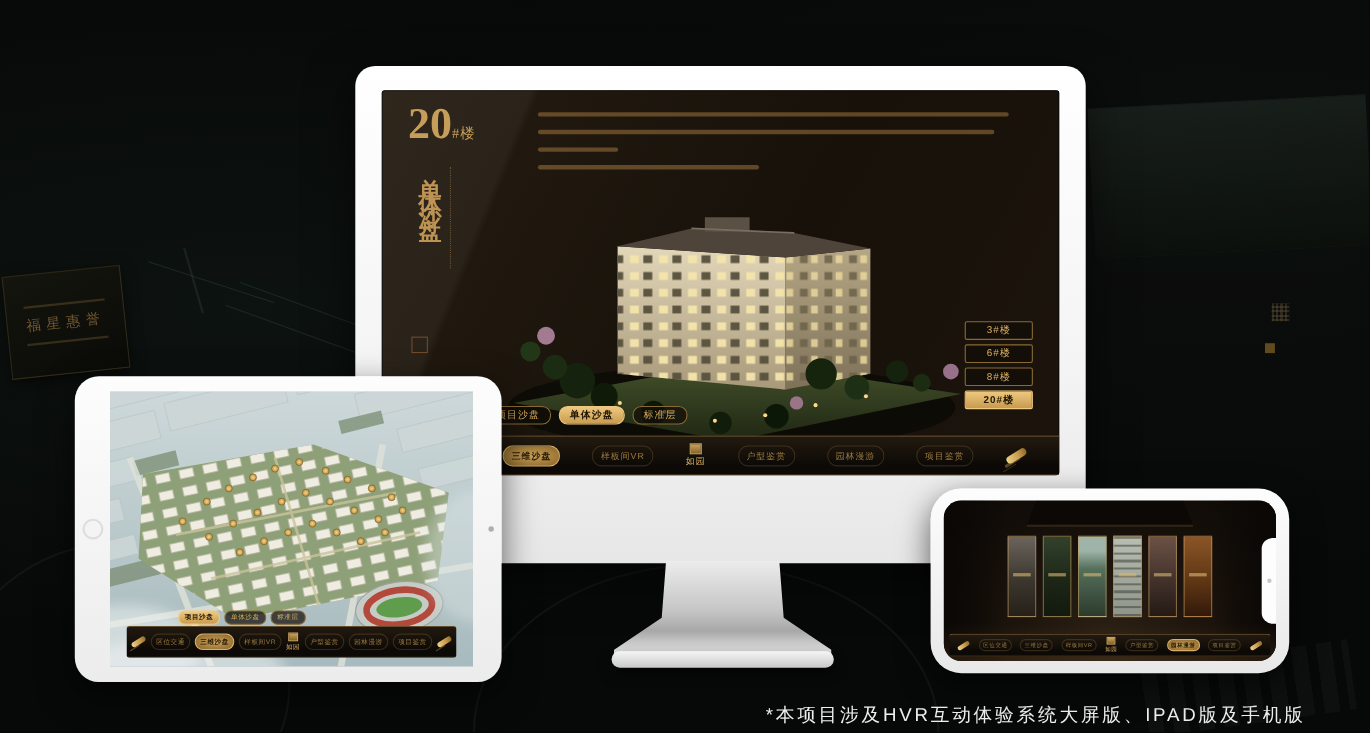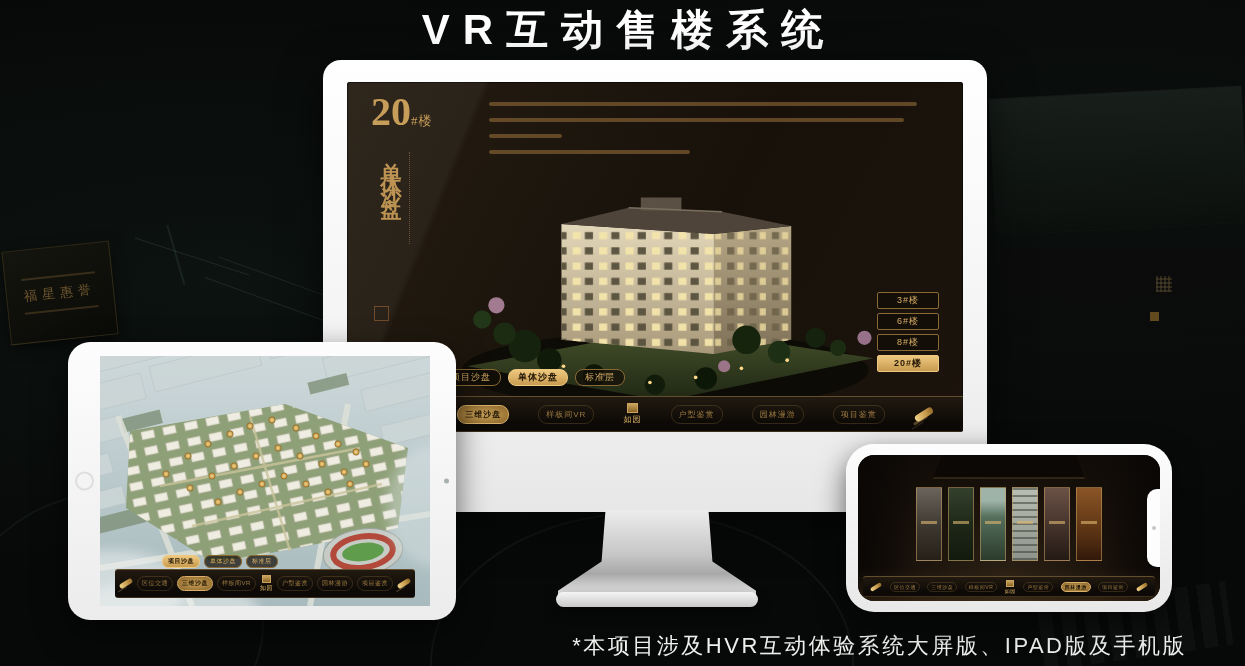--- a/index.html
+++ b/index.html
@@ -24,21 +24,21 @@
          background:repeating-linear-gradient(0deg,rgba(200,170,100,.4) 0 2px,transparent 2px 4px),
                     repeating-linear-gradient(90deg,rgba(200,170,100,.4) 0 2px,transparent 2px 4px);}
   .bg-glyph{position:absolute;left:1150px;top:312px;width:9px;height:9px;background:#a97e2f;opacity:.55;}
   .bg-arc{position:absolute;border:2px solid rgba(140,175,160,.07);border-radius:50%;}
   .bg-blocks{position:absolute;left:1040px;bottom:8px;width:190px;height:64px;transform:rotate(-8deg);opacity:.8;
              background:repeating-linear-gradient(90deg,rgba(255,255,255,.035) 0 14px,transparent 14px 23px);}
 
   
   .page-title{position:absolute;top:2px;left:0;right:0;text-align:center;color:#fff;font-size:42px;
               font-weight:700;letter-spacing:13px;padding-left:13px;}
-  .footnote{position:absolute;right:58px;bottom:5px;color:#eef0ee;font-size:22px;letter-spacing:2.5px;}
+  .footnote{position:absolute;right:58px;bottom:5px;color:#eef0ee;font-size:17px;letter-spacing:2.5px;}
 
   
   .monitor-panel{position:absolute;left:323px;top:60px;width:664px;height:452px;border-radius:18px;
                  background:linear-gradient(180deg,#ffffff 0%,#f4f4f4 60%,#e7e7e7 100%);
                  box-shadow:0 14px 44px rgba(0,0,0,.6);}
   .monitor-screen{position:absolute;left:24px;top:22px;width:616px;height:350px;overflow:hidden;border-radius:3px;
                   background:linear-gradient(118deg,#261d12 0%,#17110a 55%,#1c140c 100%);
                   box-shadow:inset 0 0 0 1px #0c0a08;}
   .monitor-screen::after{content:'';position:absolute;inset:0;pointer-events:none;
                   background:linear-gradient(112deg,rgba(255,255,255,.045) 0 18%,rgba(255,255,255,0) 19%);}
@@ -142,21 +142,20 @@
     <span class="sub"></span>
   </div>
   <div class="bg-photo1"></div>
   <div class="bg-photo2"></div>
   <div class="bg-qr"></div>
   <div class="bg-glyph"></div>
   <div class="bg-arc" style="left:-40px;bottom:-90px;width:300px;height:260px;"></div>
   <div class="bg-arc" style="left:430px;bottom:-150px;width:420px;height:300px;"></div>
   <div class="bg-blocks"></div>
 
-  <div class="page-title">VR互动售楼系统</div>
   <div class="footnote">*本项目涉及HVR互动体验系统大屏版、IPAD版及手机版</div>
 
   <div class="monitor-panel">
     <div class="monitor-screen">
 
       <div class="m-heading-num"><span>20</span><span class="unit">#楼</span></div>
       <div class="m-heading-vert">单体沙盘</div>
       <div class="m-heading-sub"></div>
       <div class="m-seal"></div>
 

